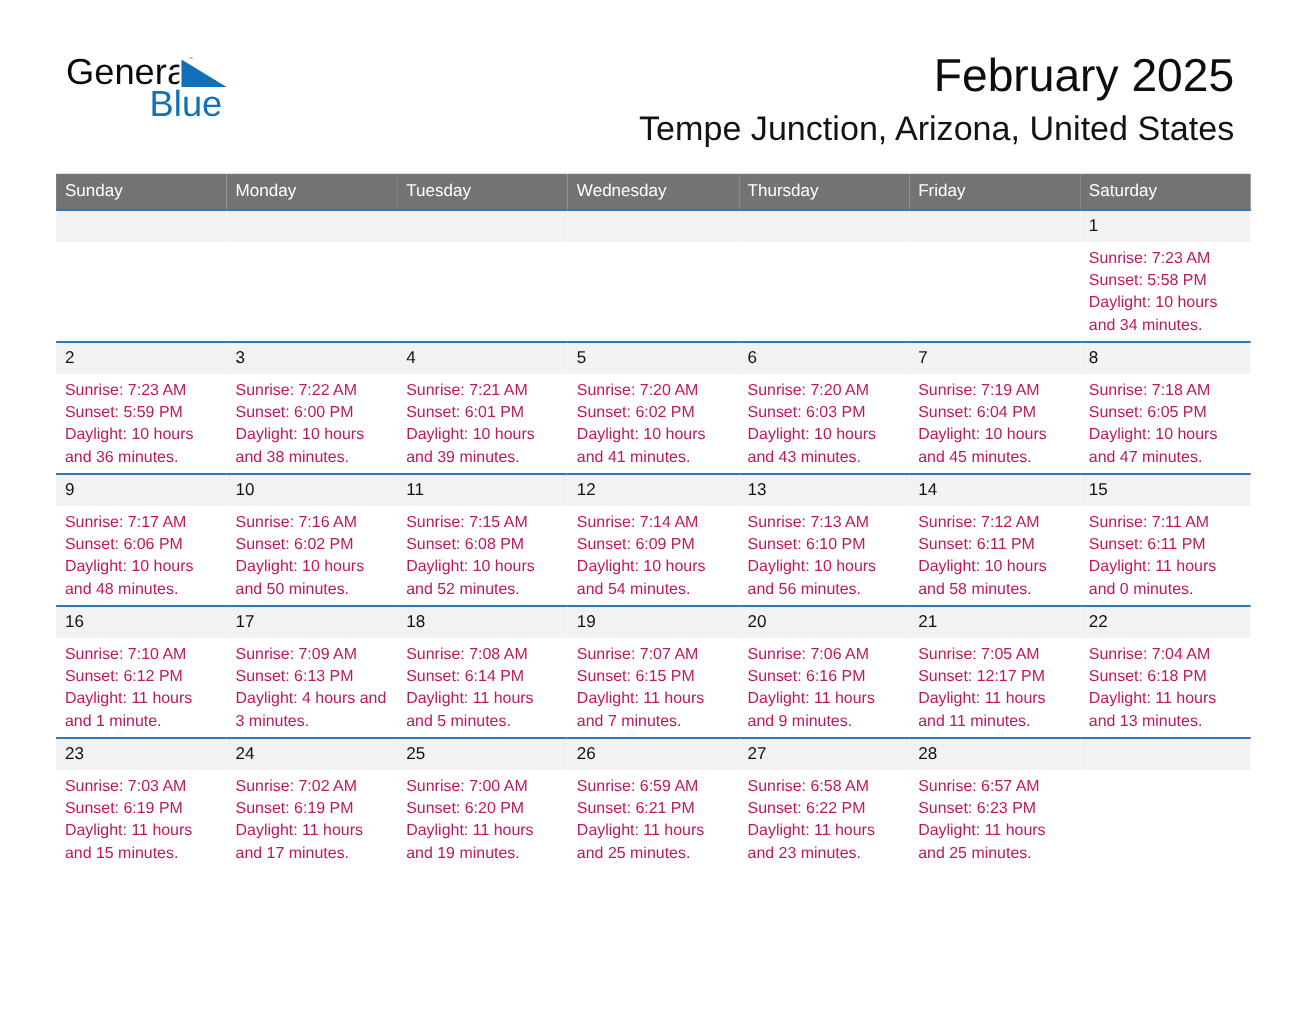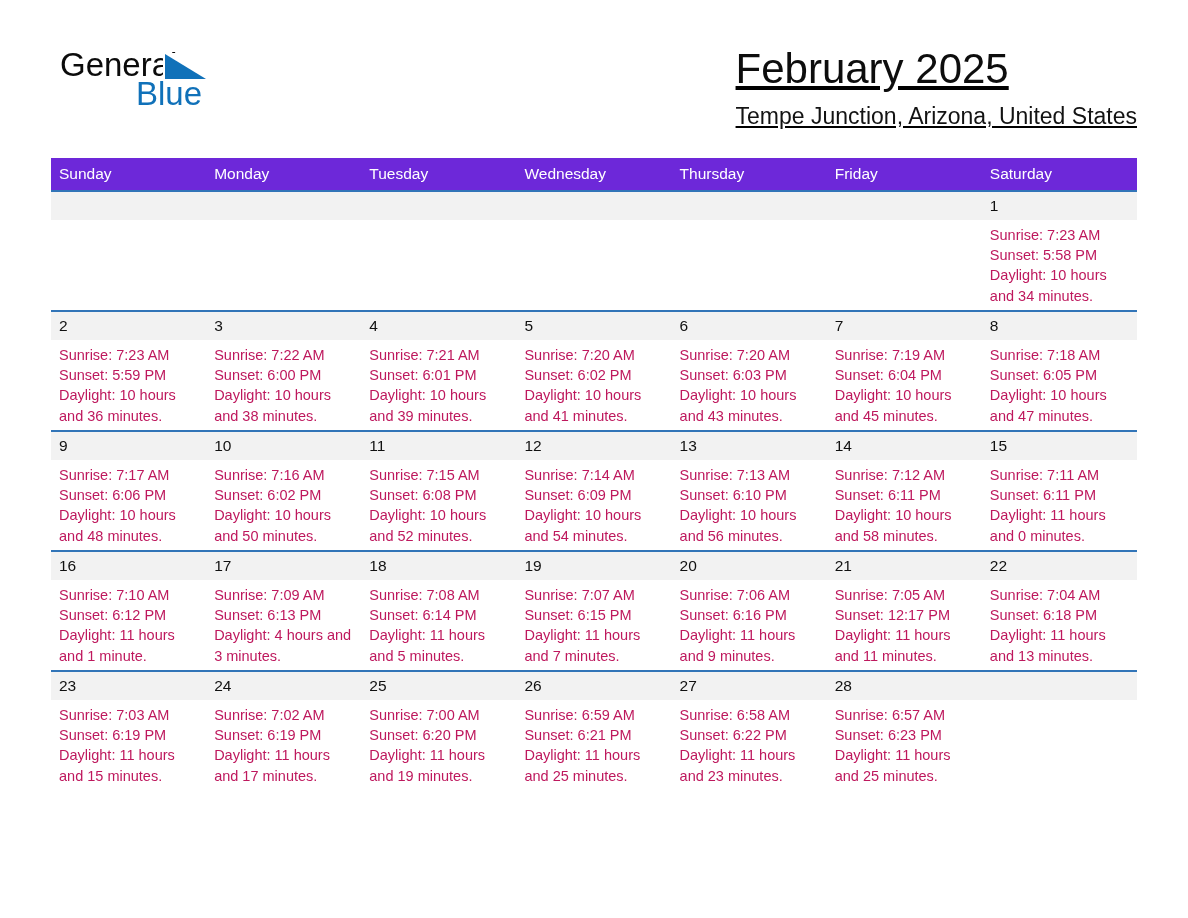--- a/index.html
+++ b/index.html
@@ -33,50 +33,50 @@
     position: absolute;
     left: 9px;
     top: 48px;
     width: 320px;
     height: 64px;
   }
   .brand svg { display: block; }
 
   .title-block {
     position: absolute;
-    right: 0;
+    right: 15px;
     top: 44px;
-    text-decoration: underline;
+    text-align: right;
   }
   .month-title {
     font-size: 42px;
     font-weight: normal;
     line-height: 50px;
     color: #0d0d0d;
     letter-spacing: 0px;
     white-space: nowrap;
   }
   .location-title {
     margin-top: 9px;
-    font-size: 23px;
+    font-size: 31px;
     font-weight: normal;
     line-height: 27px;
     color: #131313;
     white-space: nowrap;
   }
 
   
   .calendar {
     margin-top: 46px;
     width: 1086px;
     border-collapse: collapse;
     table-layout: fixed;
   }
   .calendar th {
-    background: #6d28d9;
+    background: #737373;
     color: #ffffff;
     font-weight: normal;
     font-size: 15.5px;
     text-align: left;
     padding: 7px 0 8px 8px;
     height: 17px;
     line-height: 17px;
   }
   .calendar td {
     vertical-align: top;

